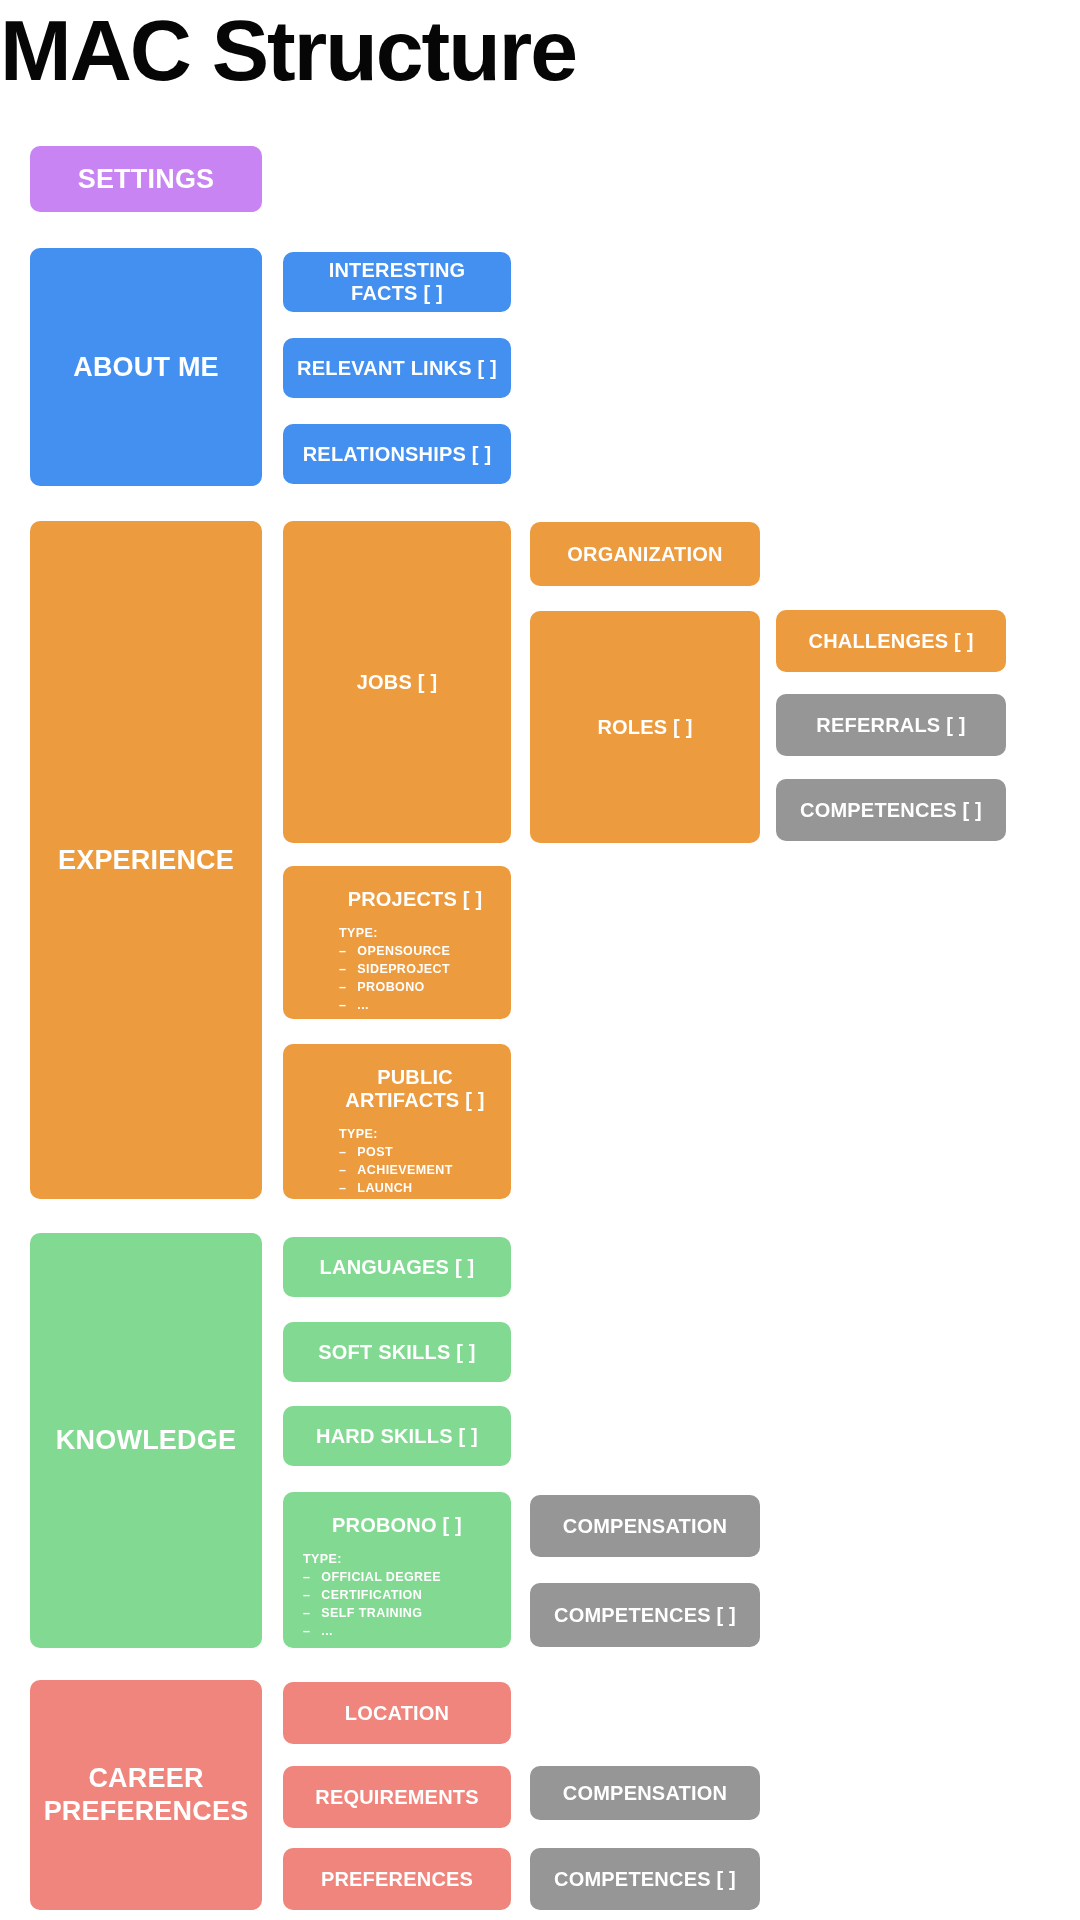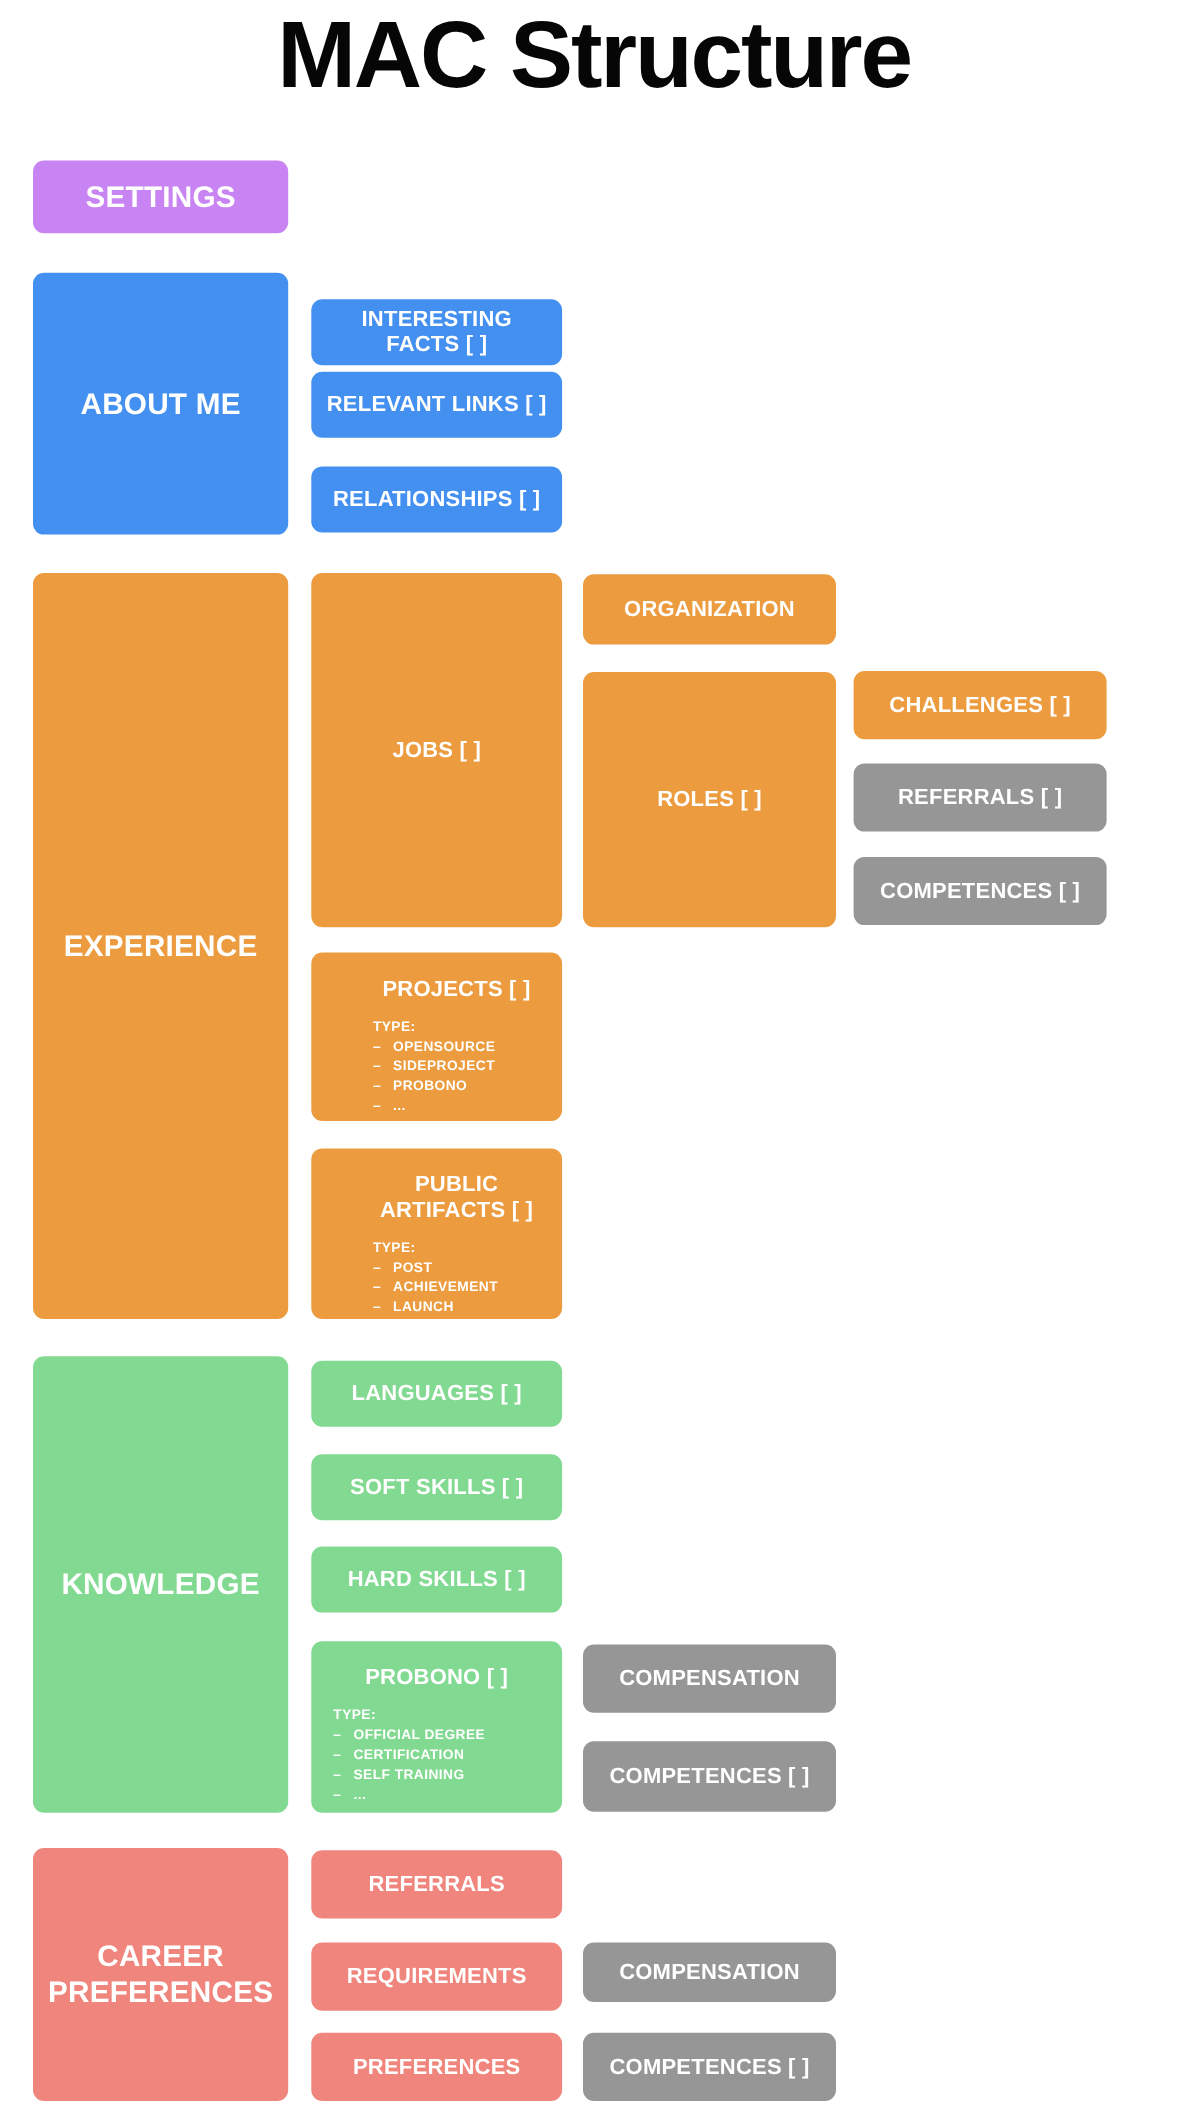--- a/index.html
+++ b/index.html
@@ -10,21 +10,20 @@
     background: #ffffff;
     font-family: "Liberation Sans", "DejaVu Sans", sans-serif;
     overflow: hidden;
   }
   .page-title {
     position: absolute;
     top: 0;
     left: 0;
     width: 100%;
     margin: 0;
-    text-align: center;
     font-size: 86px;
     line-height: 100px;
     font-weight: bold;
     letter-spacing: -2px;
     color: #060606;
   }
   .block {
     position: absolute;
     border-radius: 10px;
     color: #ffffff;
@@ -63,21 +62,21 @@
     font-weight: bold;
     letter-spacing: 0.4px;
   }
   .type-row { display: flex; gap: 11px; margin-top: 3px; line-height: 1.2; }
   .type-title { line-height: 1.2; }
   .bullet { flex: 0 0 auto; }
 
   
   #settings        { left: 30px;  top: 146px;  width: 232px; height: 66px; }
   #about-main      { left: 30px;  top: 248px;  width: 232px; height: 238px; }
-  #interesting     { left: 283px; top: 252px;  width: 228px; height: 60px; margin-top: 20px; }
+  #interesting     { left: 283px; top: 252px;  width: 228px; height: 60px; }
   #relevant        { left: 283px; top: 338px;  width: 228px; height: 60px; }
   #relationships   { left: 283px; top: 424px;  width: 228px; height: 60px; }
   #experience-main { left: 30px;  top: 521px;  width: 232px; height: 678px; }
   #jobs            { left: 283px; top: 521px;  width: 228px; height: 322px; }
   #organization    { left: 530px; top: 522px;  width: 230px; height: 64px; }
   #roles           { left: 530px; top: 611px;  width: 230px; height: 232px; }
   #challenges      { left: 776px; top: 610px;  width: 230px; height: 62px; }
   #referrals       { left: 776px; top: 694px;  width: 230px; height: 62px; }
   #competences-roles { left: 776px; top: 779px; width: 230px; height: 62px; }
   #projects        { left: 283px; top: 866px;  width: 228px; height: 153px; }
@@ -228,21 +227,21 @@
     <span>COMPENSATION</span>
   </div>
   <div id="competences-studies" class="block gray child-label">
     <span>COMPETENCES [ ]</span>
   </div>
 
   <div id="career-main" class="block salmon main-label">
     <span>CAREER PREFERENCES</span>
   </div>
   <div id="location" class="block salmon child-label">
-    <span>REFERRALS</span>
+    <span>LOCATION</span>
   </div>
   <div id="requirements" class="block salmon child-label">
     <span>REQUIREMENTS</span>
   </div>
   <div id="preferences" class="block salmon child-label">
     <span>PREFERENCES</span>
   </div>
   <div id="compensation" class="block gray child-label">
     <span>COMPENSATION</span>
   </div>

